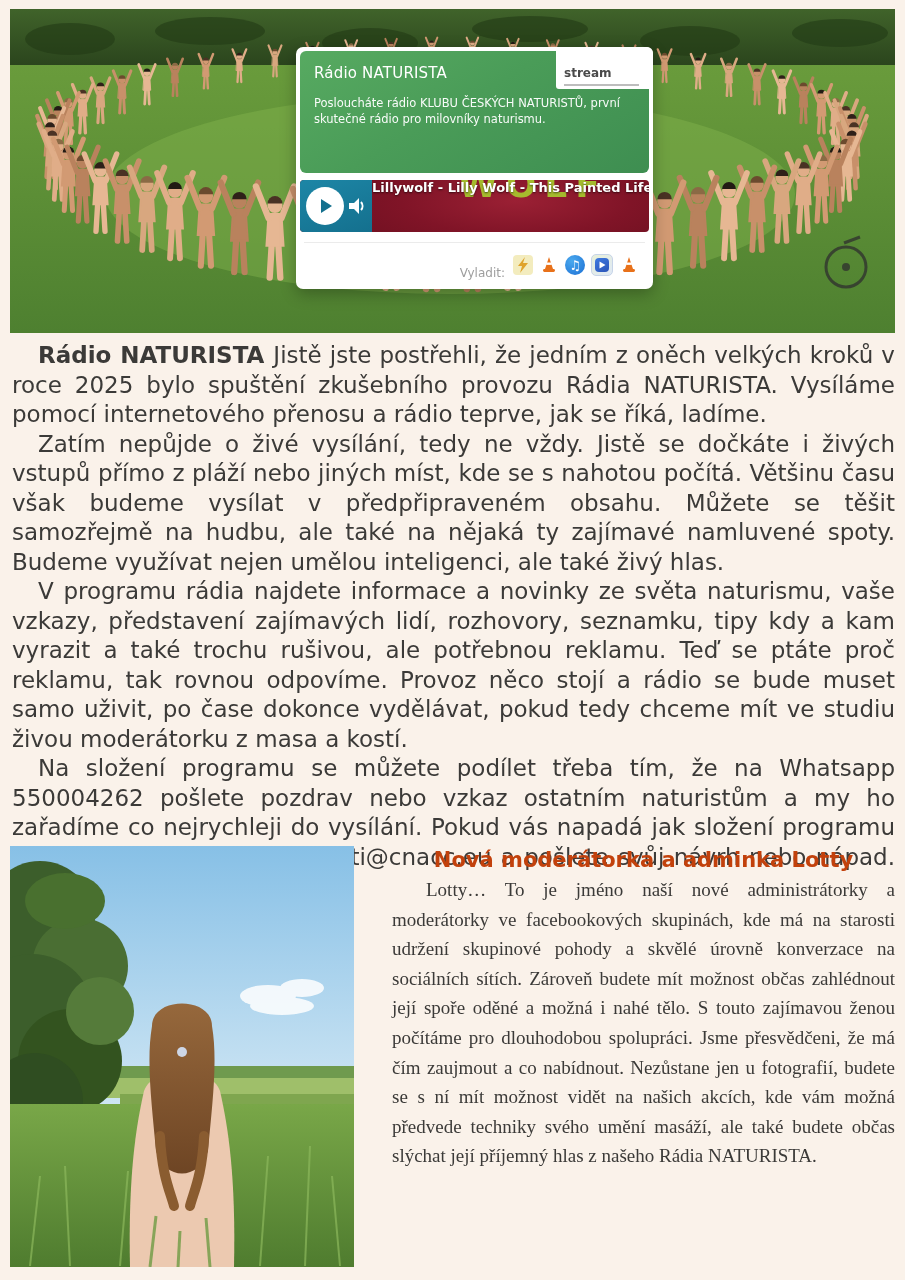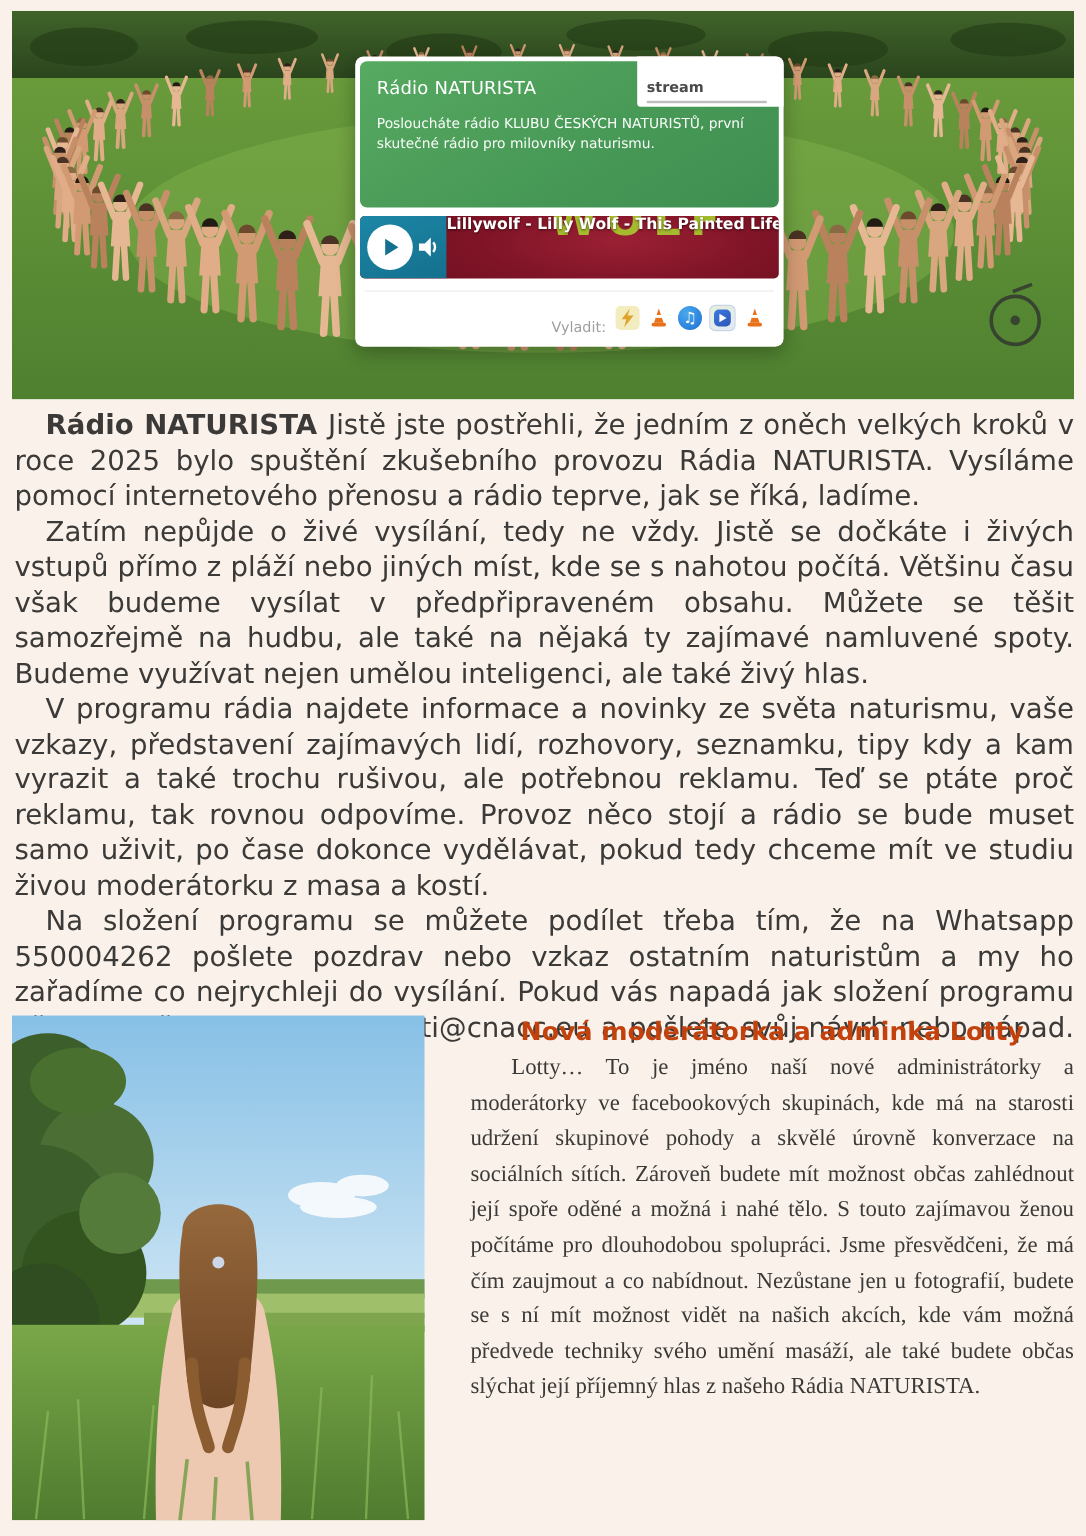--- a/index.html
+++ b/index.html
@@ -20,21 +20,21 @@
     padding:4px 4px 0 4px;box-sizing:border-box;
   }
   .green-panel{
     position:relative;border-radius:6px;height:96px;
     background:linear-gradient(150deg,#57aa61 0%,#4a9c58 45%,#3e8e51 100%);
     padding:13px 14px;box-sizing:content-box;color:#fff;
   }
   .w-title{font-size:15px;letter-spacing:.2px;}
   .w-desc{margin-top:13px;font-size:11.5px;line-height:16px;width:322px;opacity:.96;}
   .stream-box{
-    position:absolute;top:-4px;right:-4px;width:122px;height:42px;
+    position:absolute;top:-4px;right:-4px;width:97px;height:42px;
     background:#fff;border-radius:0 6px 0 3px;
   }
   .stream-box .stream-inner{
     position:absolute;left:8px;right:14px;bottom:3px;
     border-bottom:2px solid #bdbdbd;padding-bottom:4px;
     font-size:12px;font-weight:bold;color:#4a4a4a;
   }
   .player{
     position:relative;margin-top:7px;height:52px;border-radius:4px;
     overflow:hidden;display:flex;

